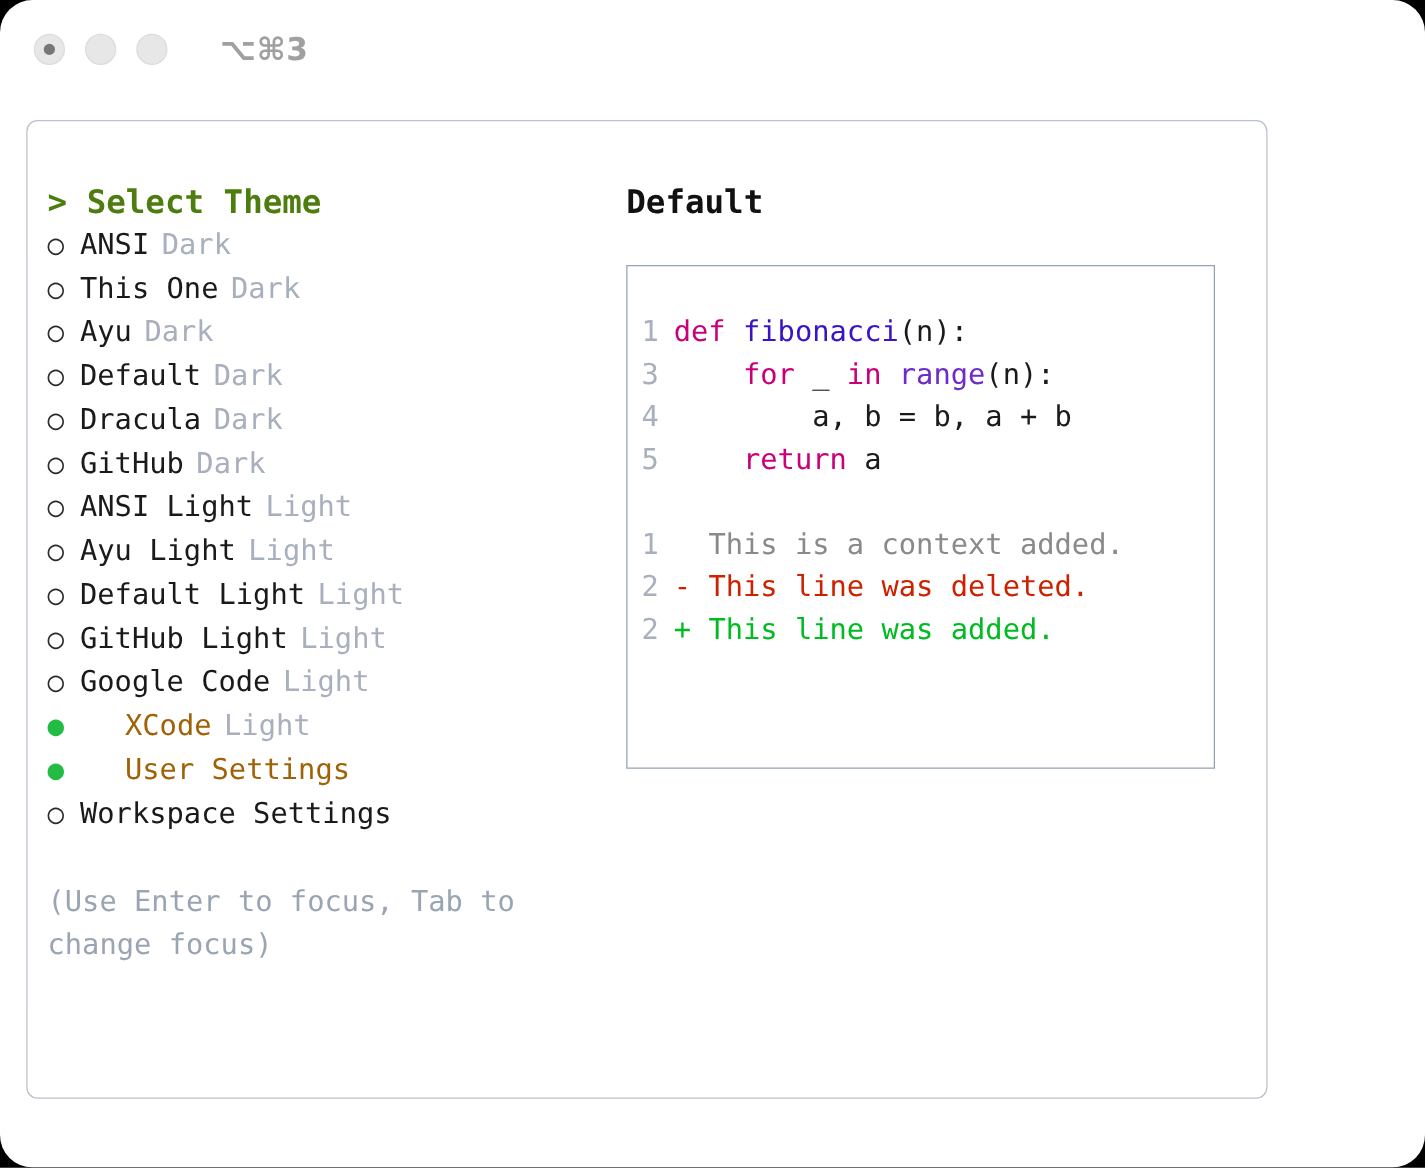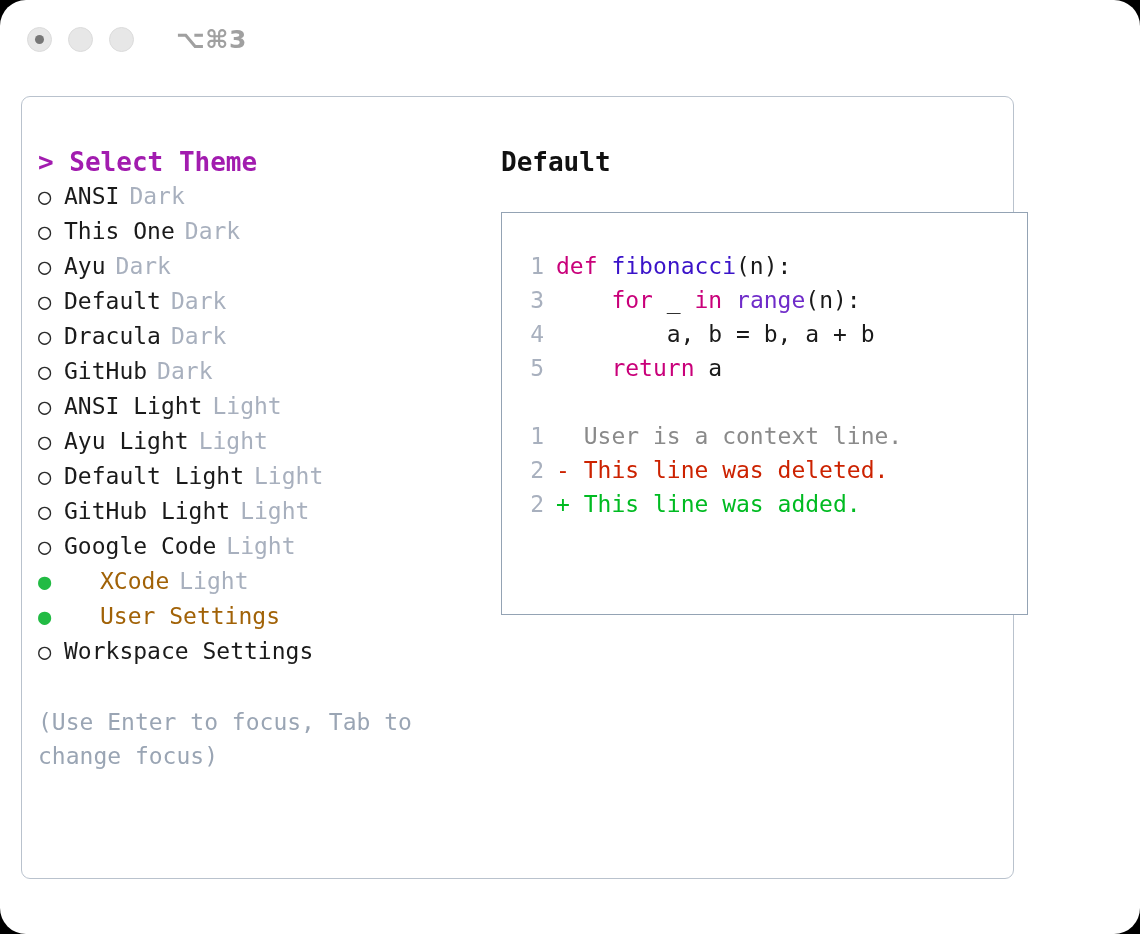--- a/index.html
+++ b/index.html
@@ -91,21 +91,21 @@
   .left-col {
     position: absolute;
     left: 16px;
     top: 48px;
     width: 450px;
   }
 
   .section-title {
     font-size: 26px;
     font-weight: bold;
-    color: #a21caf;
+    color: #4d7c0f;
     line-height: 34px;
     white-space: pre;
   }
 
   .theme-list {
     margin-top: 0px;
   }
   .row {
     display: flex;
     align-items: baseline;
@@ -161,26 +161,26 @@
     width: 490px;
   }
   .preview-title {
     font-size: 26px;
     font-weight: bold;
     color: #111111;
     line-height: 34px;
   }
   .preview-box {
     margin-top: 33px;
-    width: 527px;
+    width: 471px;
     height: 403px;
     border: 1.5px solid #94a3b4;
     box-sizing: border-box;
     background: #ffffff;
-    padding: 36px 0 0 20px;
+    padding: 36px 0 0 3px;
   }
   .code-line {
     font-size: 23px;
     line-height: 34px;
     white-space: pre;
   }
   .ln {
     color: #a8b0be;
     display: inline-block;
     width: 22px;
@@ -248,21 +248,21 @@
 
         <div class="preview-box">
           <div id="code-block">
               <div class="code-line"><span class="ln">1</span><span class="kw">def </span><span class="fn">fibonacci</span><span class="plain">(n):</span></div>
               <div class="code-line"><span class="ln">3</span><span class="plain">    </span><span class="kw">for</span><span class="plain"> _ </span><span class="kw">in</span><span class="plain"> </span><span class="bi">range</span><span class="plain">(n):</span></div>
               <div class="code-line"><span class="ln">4</span><span class="plain">        a, b = b, a + b</span></div>
               <div class="code-line"><span class="ln">5</span><span class="plain">    </span><span class="kw">return</span><span class="plain"> a</span></div>
             </div>
           <div class="gap"></div>
           <div id="diff-block">
-              <div class="code-line"><span class="ln">1</span><span class="d-ctx"> </span><span class="d-ctx"> User is a context line.</span></div>
+              <div class="code-line"><span class="ln">1</span><span class="d-ctx"> </span><span class="d-ctx"> This is a context added.</span></div>
               <div class="code-line"><span class="ln">2</span><span class="d-del">-</span><span class="d-del"> This line was deleted.</span></div>
               <div class="code-line"><span class="ln">2</span><span class="d-add">+</span><span class="d-add"> This line was added.</span></div>
             </div>
         </div>
       </div>
 
     </div>
   </div>
 </div>
 

